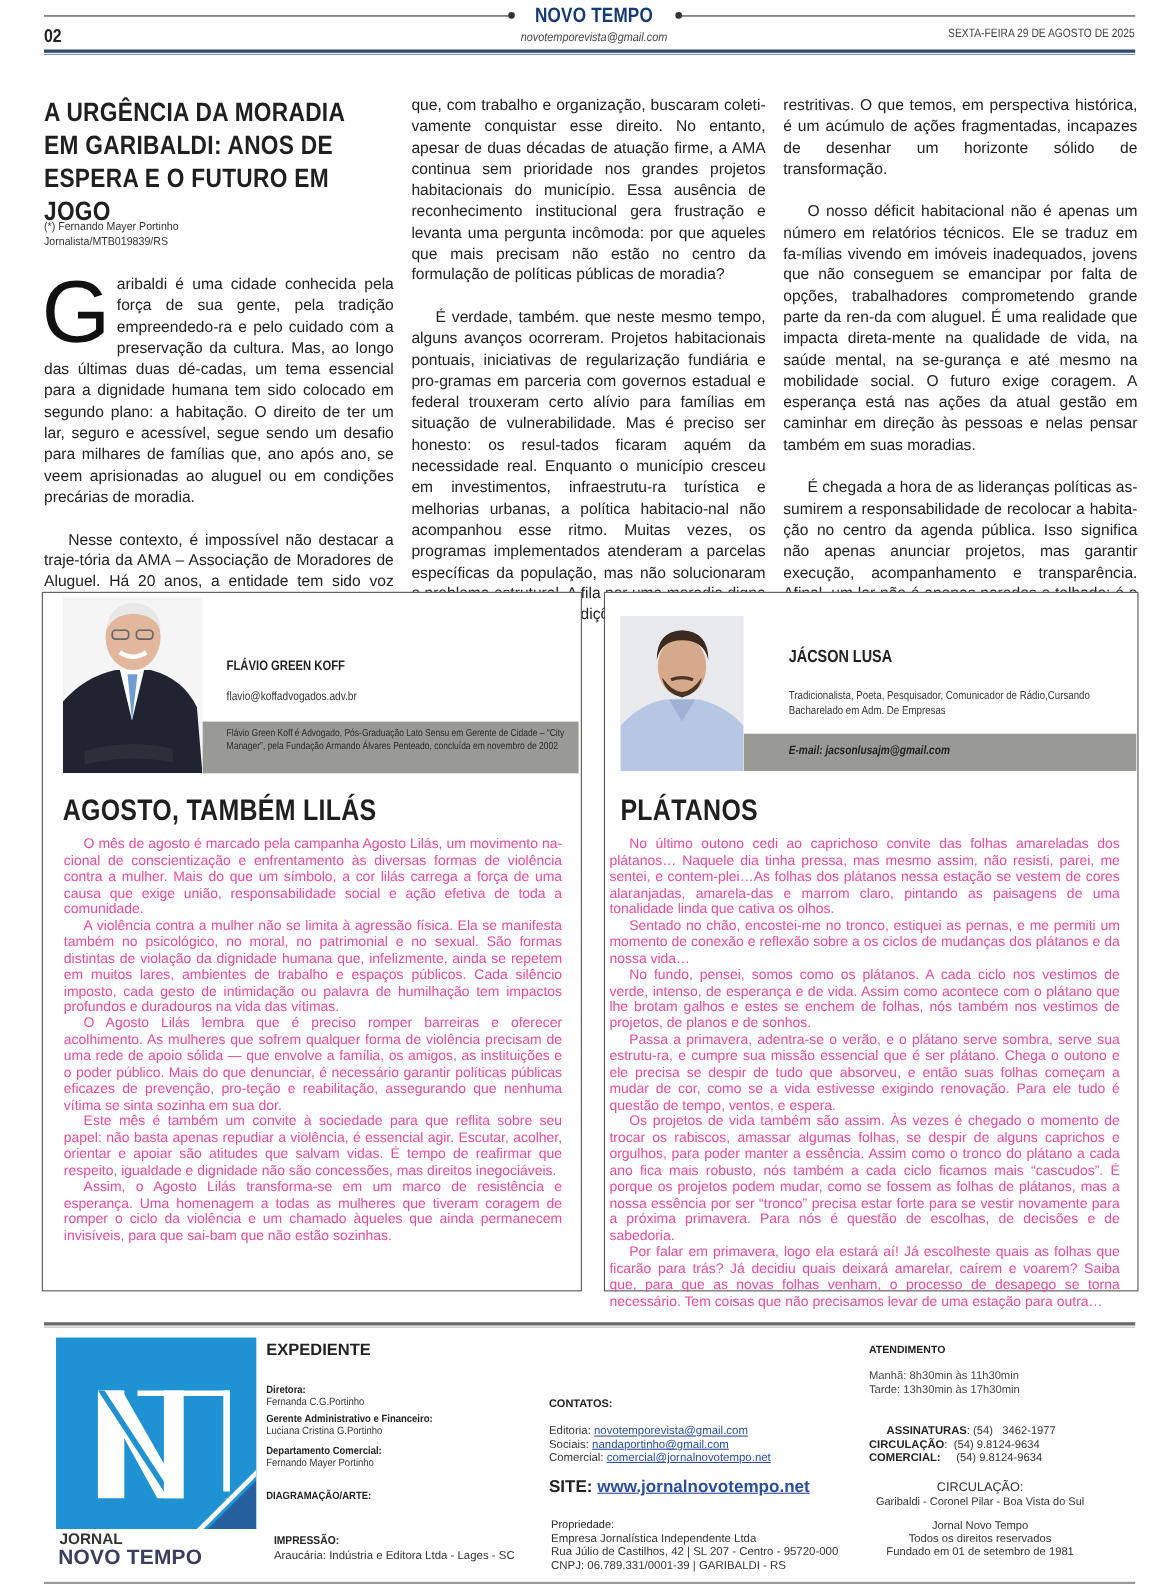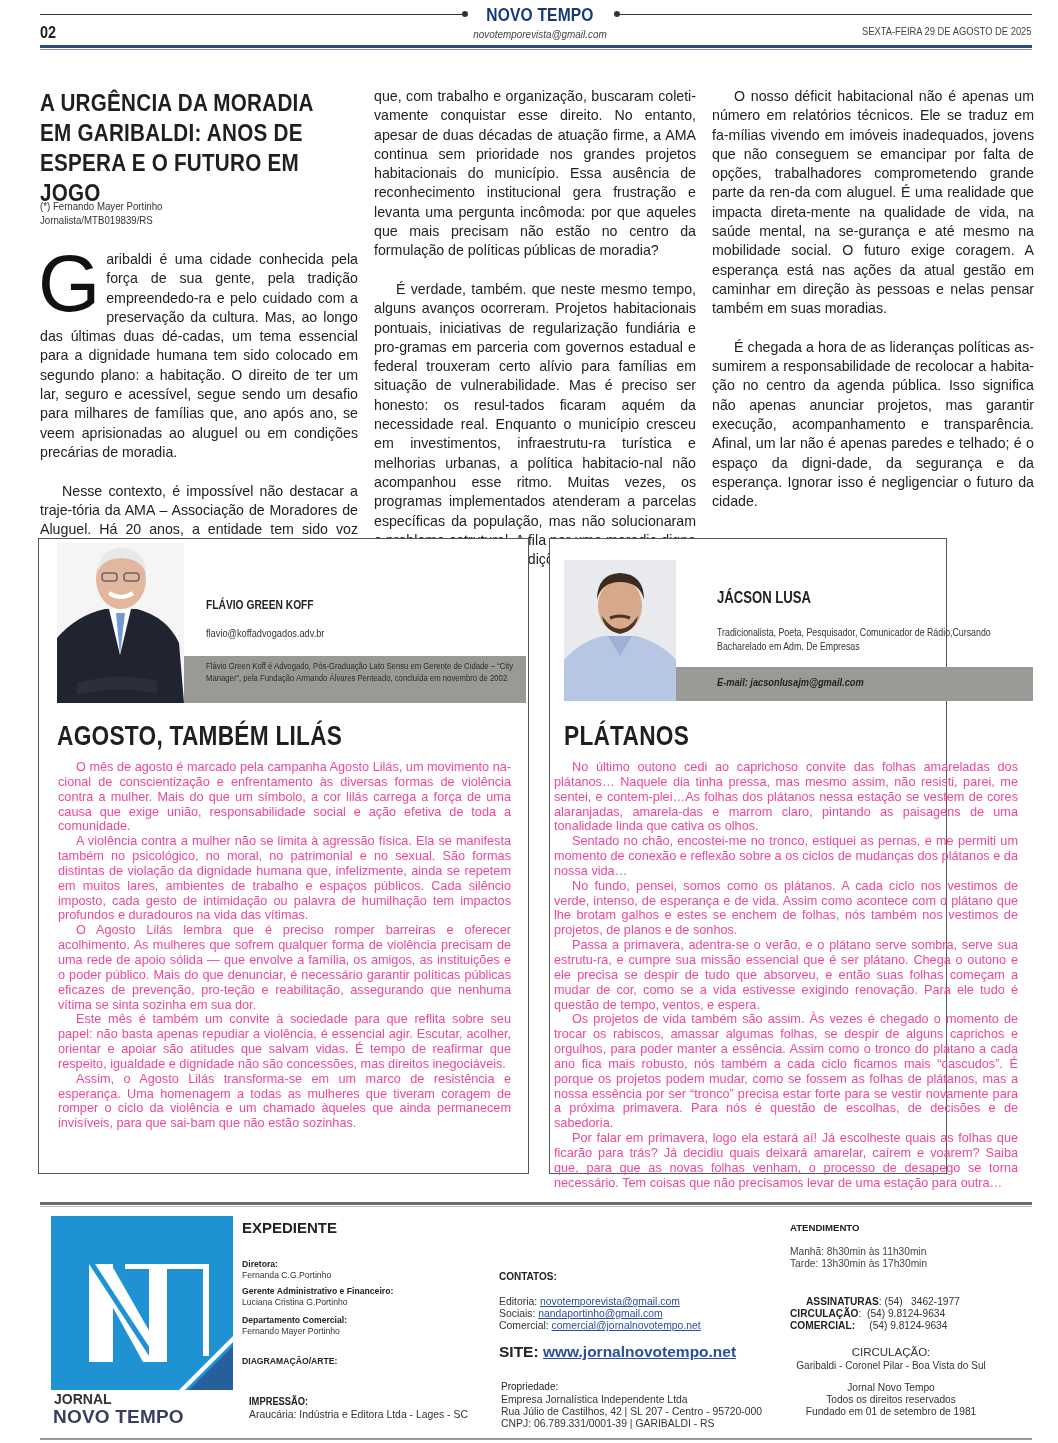--- a/index.html
+++ b/index.html
@@ -28,21 +28,21 @@
   .col p.noindent { text-indent: 0; }
   .col p:last-child { margin-bottom: 0; }
   .dropcap { float: left; font-size: 80px; line-height: 60px; font-weight: normal; margin: 4px 6px 0 -2px; color: #111; font-family: "Liberation Sans", sans-serif; }
   .col1 { top: 250px; left: 40px; width: 318px; }
   .col2 { top: 87px; left: 374px; width: 322px; }
   .col3 { top: 87px; left: 712px; width: 322px; }
 
   
   .cbox { position: absolute; top: 538px; height: 636px; border: 1px solid #555; background: #fff; }
   .cbox-left { left: 38px; width: 491px; }
-  .cbox-right { left: 549px; width: 398px; }
+  .cbox-right { left: 549px; width: 486px; }
   .photo { position: absolute; overflow: hidden; }
   .cbox-left .photo { left: 18px; top: 4px; width: 127px; height: 160px; background: #f4f4f4; }
   .cbox-right .photo { left: 14px; top: 21px; width: 112px; height: 141px; background: #e6e8ec; }
   .gray-band { position: absolute; background: #999a96; }
   .cbox-left .gray-band { left: 145px; top: 117px; width: 342px; height: 47px; }
   .cbox-right .gray-band { left: 126px; top: 128px; width: 357px; height: 34px; }
   .author-name { position: absolute; font-weight: bold; color: #222; transform: scaleX(0.82); transform-origin: left; white-space: nowrap; }
   .cbox-left .author-name { left: 167px; top: 59px; font-size: 12.5px; }
   .cbox-right .author-name { left: 167px; top: 50px; font-size: 16px; }
   .author-sub { position: absolute; color: #333; font-size: 10.5px; line-height: 14px; transform: scaleX(0.84); transform-origin: left; white-space: nowrap; }
@@ -100,20 +100,21 @@
 
 <div class="col col1">
   <p class="noindent"><span class="dropcap">G</span><span>aribaldi é uma cidade conhecida pela força de sua gente, pela tradição empreendedo-ra e pelo cuidado com a preservação da cultura. Mas, ao longo das últimas duas dé-cadas, um tema essencial para a dignidade humana tem sido colocado em segundo plano: a habitação. O direito de ter um lar, seguro e acessível, segue sendo um desafio para milhares de famílias que, ano após ano, se veem aprisionadas ao aluguel ou em condições precárias de moradia.</span></p>
   <p>Nesse contexto, é impossível não destacar a traje-tória da AMA – Associação de Moradores de Aluguel. Há 20 anos, a entidade tem sido voz ativa na defe-sa daqueles que não possuem casa própria, mas</p>
 </div>
 <div class="col col2">
   <p class="noindent">que, com trabalho e organização, buscaram coleti-vamente conquistar esse direito. No entanto, apesar de duas décadas de atuação firme, a AMA continua sem prioridade nos grandes projetos habitacionais do município. Essa ausência de reconhecimento institucional gera frustração e levanta uma pergunta incômoda: por que aqueles que mais precisam não estão no centro da formulação de políticas públicas de moradia?</p>
   <p>É verdade, também. que neste mesmo tempo, alguns avanços ocorreram. Projetos habitacionais pontuais, iniciativas de regularização fundiária e pro-gramas em parceria com governos estadual e federal trouxeram certo alívio para famílias em situação de vulnerabilidade. Mas é preciso ser honesto: os resul-tados ficaram aquém da necessidade real. Enquanto o município cresceu em investimentos, infraestrutu-ra turística e melhorias urbanas, a política habitacio-nal não acompanhou esse ritmo. Muitas vezes, os programas implementados atenderam a parcelas específicas da população, mas não solucionaram o problema estrutural. A fila por uma moradia digna continua longa, e as condições de acesso seguem</p>
 </div>
 <div class="col col3">
+  <p class="noindent">restritivas. O que temos, em perspectiva histórica, é um acúmulo de ações fragmentadas, incapazes de desenhar um horizonte sólido de transformação.</p>
   <p>O nosso déficit habitacional não é apenas um número em relatórios técnicos. Ele se traduz em fa-mílias vivendo em imóveis inadequados, jovens que não conseguem se emancipar por falta de opções, trabalhadores comprometendo grande parte da ren-da com aluguel. É uma realidade que impacta direta-mente na qualidade de vida, na saúde mental, na se-gurança e até mesmo na mobilidade social. O futuro exige coragem. A esperança está nas ações da atual gestão em caminhar em direção às pessoas e nelas pensar também em suas moradias.</p>
   <p>É chegada a hora de as lideranças políticas as-sumirem a responsabilidade de recolocar a habita-ção no centro da agenda pública. Isso significa não apenas anunciar projetos, mas garantir execução, acompanhamento e transparência. Afinal, um lar não é apenas paredes e telhado; é o espaço da digni-dade, da segurança e da esperança. Ignorar isso é negligenciar o futuro da cidade.</p>
 </div>
 
 <div class="cbox cbox-left">
   <div class="gray-band"></div>
   <div class="photo">
     <svg width="127" height="160" viewBox="0 0 127 160">
       <rect width="127" height="160" fill="#f5f5f5"></rect>
       <path d="M0 160 L0 95 Q20 72 48 66 L80 66 Q110 74 122 100 L127 160 Z" fill="#1f2430"></path>

